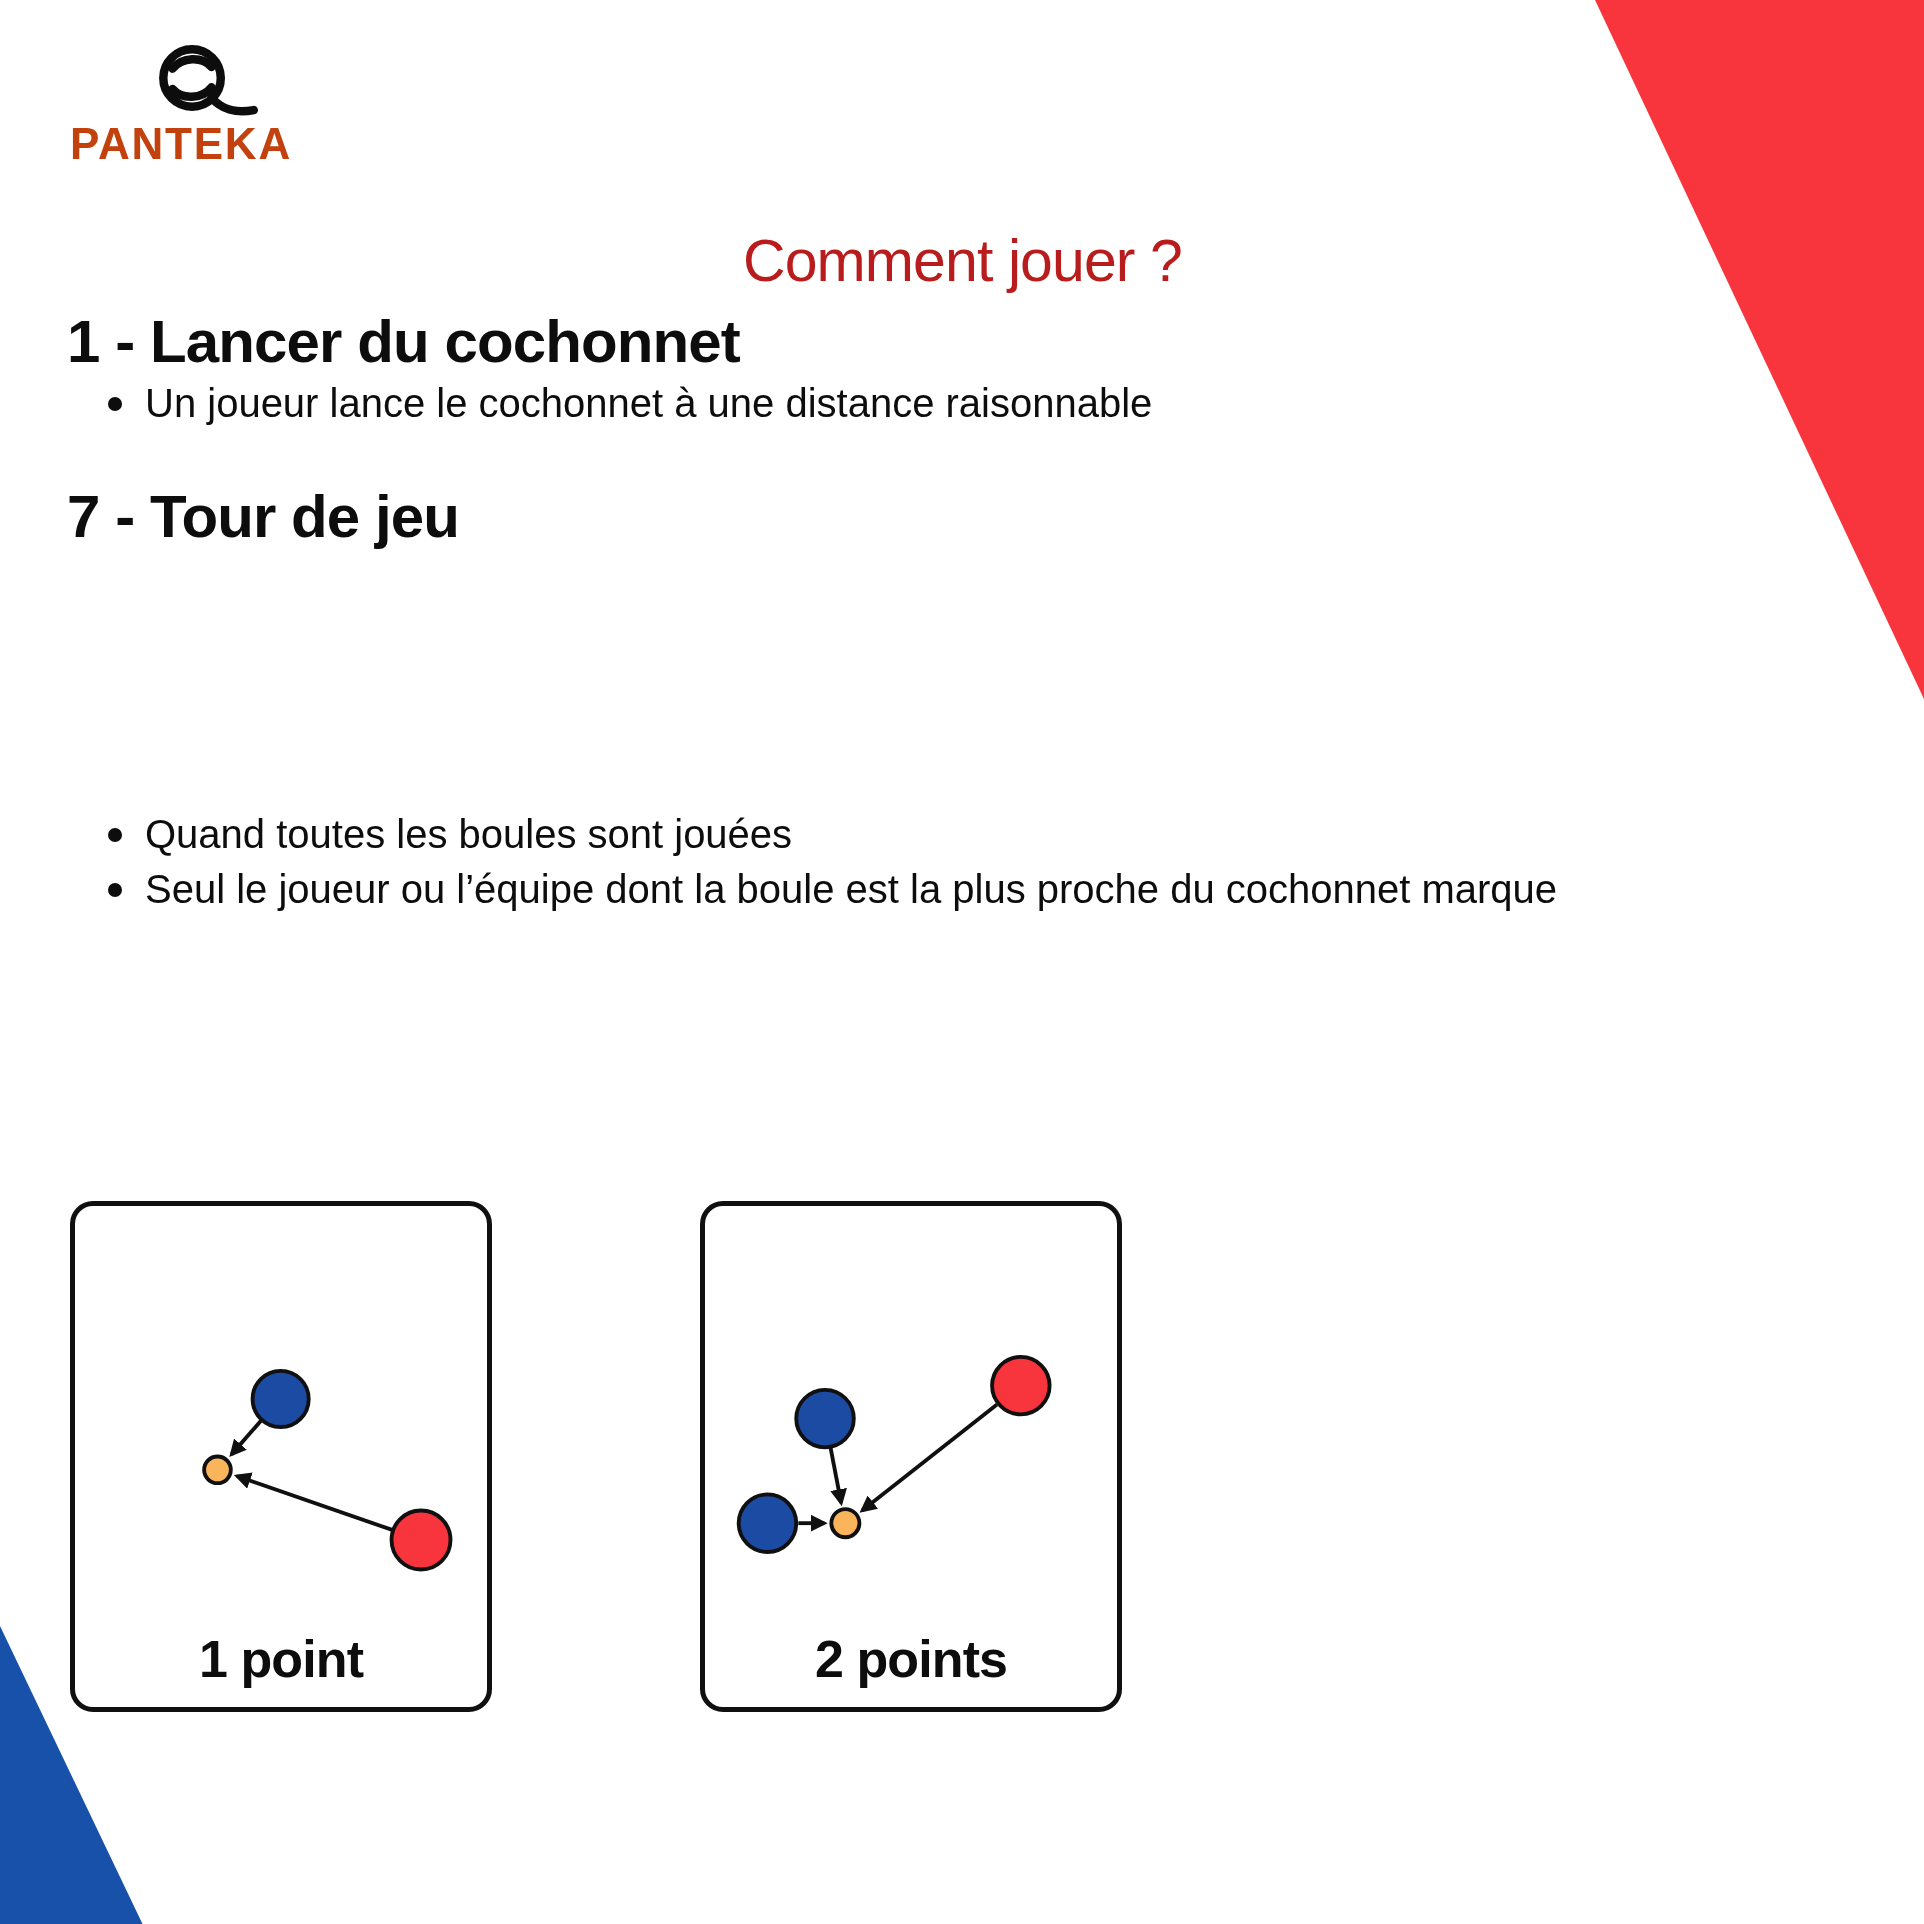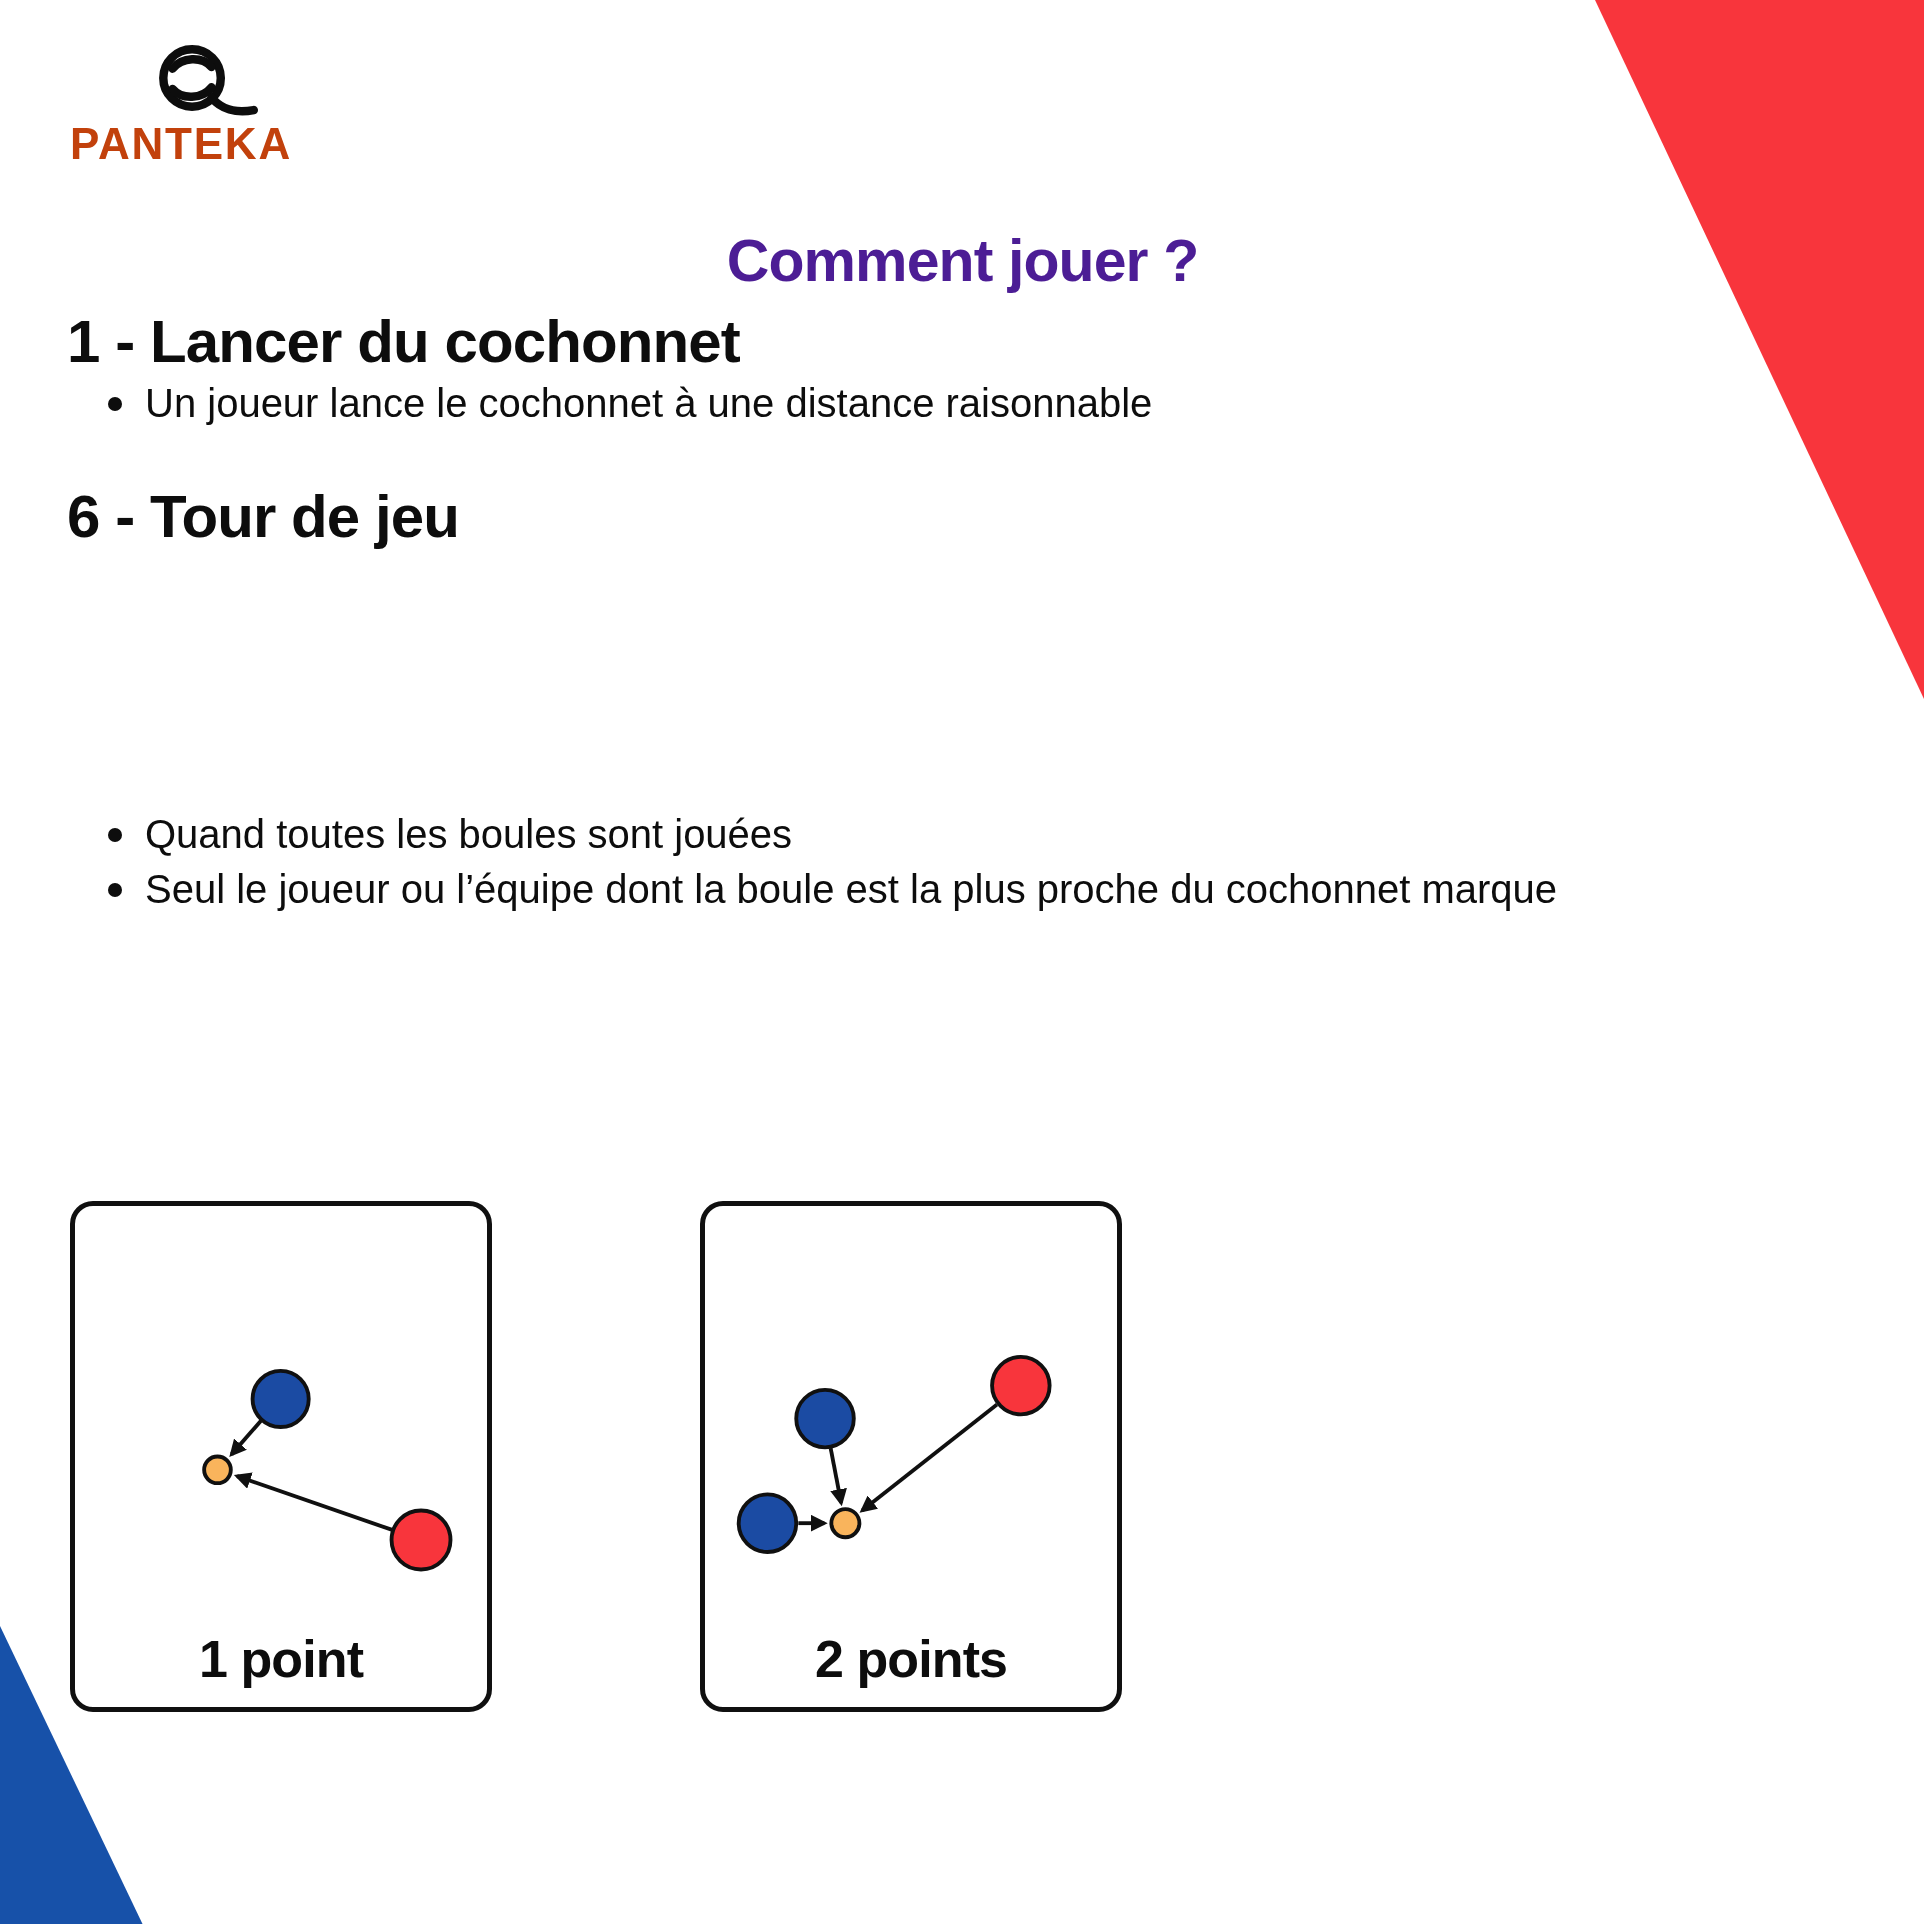--- a/index.html
+++ b/index.html
@@ -11,21 +11,21 @@
   .corner-red{position:absolute;top:0;right:0;width:330px;height:701px;
     clip-path:polygon(0 0,100% 0,100% 100%);}
   .corner-blue{position:absolute;left:0;bottom:0;width:143px;height:299px;
     clip-path:polygon(0 0,100% 100%,0 100%);}
   
   .logo{position:absolute;left:70px;top:34px;width:285px;}
   .logo svg{display:block;margin-left:52px;width:157px;height:93px;}
   .brand{font-size:44px;font-weight:bold;letter-spacing:1.8px;line-height:1;margin-top:-5.3px;color:#c2410c;}
   
   .title{position:absolute;left:0;right:0;top:232px;margin:0;text-align:center;
-    font-size:59px;font-weight:bold;letter-spacing:-0.9px;line-height:1;color:#4c1d95;}
+    font-size:59px;font-weight:normal;letter-spacing:-0.9px;line-height:1;color:#b91c1c;}
   
   .section{position:absolute;left:67px;right:80px;}
   .s0{top:314px}.s1{top:489px}.s2{top:807px}
   .section h2{margin:0 0 7.1px 0;font-size:60px;font-weight:bold;letter-spacing:-0.9px;line-height:55px;}
   .section ul{margin:0;padding:0 0 0 78px;list-style:none;}
   .section li{position:relative;font-size:40px;line-height:55px;white-space:pre-line;}
   .section li::before{content:"";position:absolute;left:-37px;top:20.5px;width:14.3px;height:14.3px;
     border-radius:50%;background:#0d0d0d;}
   
   .diagram{position:absolute;top:1201px;width:422px;height:511px;box-sizing:border-box;
@@ -56,21 +56,21 @@
   <h1 class="title">Comment jouer ?</h1>
 
   <section class="section s0">
     <h2>1 - Lancer du cochonnet</h2>
     <ul>
       <li>Un joueur lance le cochonnet à une distance raisonnable</li>
     </ul>
   </section>
 
   <section class="section s1">
-    <h2>6 - Tour de jeu</h2>
+    <h2>7 - Tour de jeu</h2>
   </section>
 
   <section class="section s2">
     <ul>
       <li>Quand toutes les boules sont jouées</li>
       <li>Seul le joueur ou l’équipe dont la boule est la plus proche du cochonnet marque</li>
     </ul>
   </section>
 
   <div class="diagram d0">

